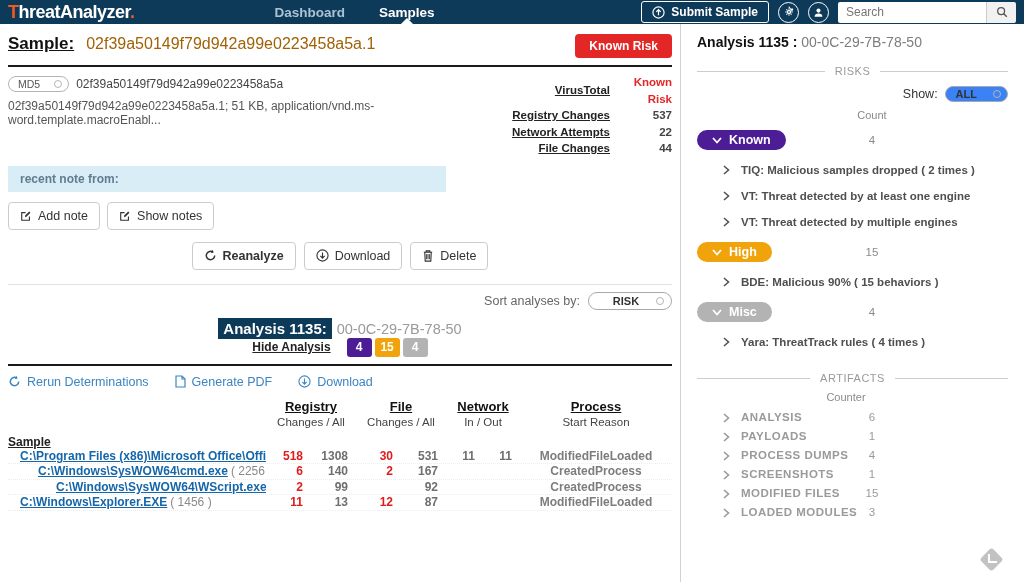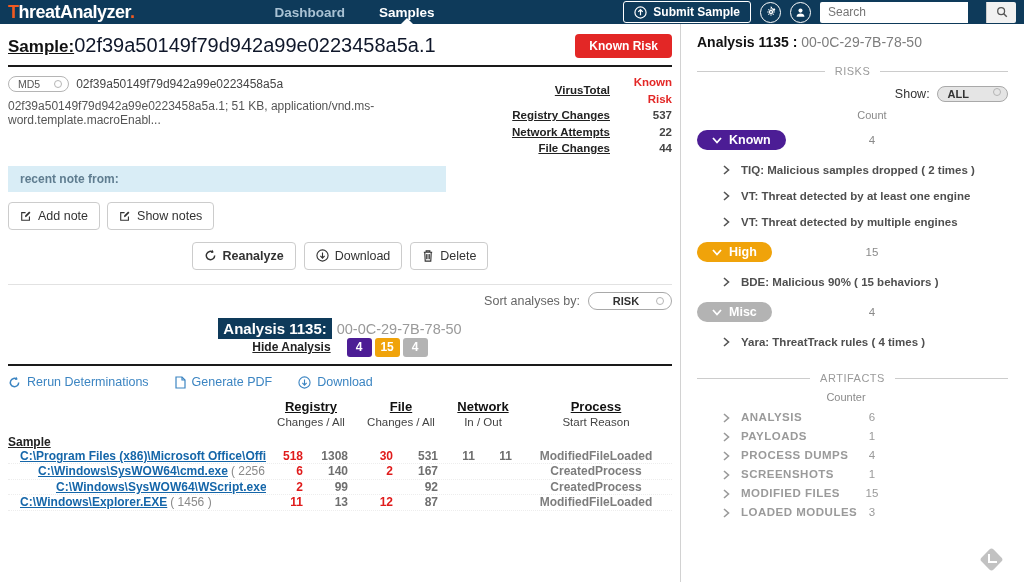--- a/index.html
+++ b/index.html
@@ -15,35 +15,35 @@
   .nav-items { display:flex; gap:34px; height:100%; align-items:center; }
   .nav-item { font-size:13.5px; font-weight:bold; color:#a9c2d4; cursor:pointer; position:relative; height:100%; display:flex; align-items:center; }
   .nav-item.active { color:#fff; }
   .nav-caret { position:absolute; bottom:0; left:50%; margin-left:-6px; width:0; height:0;
     border-left:6px solid transparent; border-right:6px solid transparent; border-bottom:6px solid #fff; }
   .nav-right { margin-left:auto; display:flex; align-items:center; gap:9px; }
   .submit-btn { border:1px solid #fff; border-radius:3px; background:transparent; color:#fff;
     font-size:12px; font-weight:bold; padding:3px 10px; display:flex; align-items:center; gap:6px; cursor:pointer; }
   .circle-icon { width:21px; height:21px; border:1px solid #fff; border-radius:50%;
     display:flex; align-items:center; justify-content:center; color:#fff; cursor:pointer; }
-  .searchbox { display:flex; height:21px; border-radius:2px; overflow:hidden;gap:18px; }
+  .searchbox { display:flex; height:21px; border-radius:2px; overflow:hidden; }
   .searchbox input { width:148px; border:none; outline:none; padding:0 8px; font-size:12px;
     font-family:"Liberation Sans", sans-serif; color:#333; }
   .searchbox .search-btn { width:30px; background:#f1f1f1; border:none; border-left:1px solid #ccc;
     display:flex; align-items:center; justify-content:center; cursor:pointer; }
 
   
   .main { display:flex; height:558px; }
   .left-panel { width:681px; border-right:1px solid #d2d2d2; padding:0 8px; }
   .sidebar { flex:1; padding:10px 16px; position:relative; }
 
   
   .sample-header { display:flex; align-items:flex-start; justify-content:space-between; margin-top:10px; }
   .sample-title-label { font-size:17px; font-weight:bold; color:#111; text-decoration:underline; }
-  .sample-title-value { font-size:20px; color:#0f172a; margin-left:0; }
+  .sample-title-value { font-size:16px; color:#a16207; margin-left:12px; }
   .known-risk-btn { background:#e32726; color:#fff; font-size:12px; font-weight:bold;
     border:none; border-radius:4px; padding:5px 14px; cursor:pointer; }
   hr.black { border:none; border-top:2px solid #1a1a1a; margin-top:7px; }
   hr.light { border:none; border-top:1px solid #e2e2e2; margin-top:14px; }
 
   .info-row { display:flex; justify-content:space-between; margin-top:9px; }
   .md5-row { display:flex; align-items:center; }
   .pill-select { border:1px solid #b5b5b5; border-radius:9px; padding:1px 6px 1px 9px; display:inline-flex;
     align-items:center; gap:14px; font-size:10.5px; color:#555; background:#fff; cursor:pointer; }
   .pill-circle { width:8px; height:8px; border:1px solid #b5b5b5; border-radius:50%; }
@@ -76,21 +76,21 @@
   .analysis-title { background:#0e3a5a; color:#fff; font-size:15px; font-weight:bold; padding:2px 5px; }
   .analysis-machine { font-size:14.5px; color:#9a9a9a; margin-left:5px; }
   .analysis-right { display:flex; align-items:center; }
   .hide-link { font-size:12px; font-weight:bold; color:#222; text-decoration:underline; cursor:pointer; }
   .badge-strip { display:flex; gap:3px; margin-left:16px; }
   .count-badge { width:25px; height:19px; border-radius:3px; color:#fff; font-size:12px; font-weight:bold;
     display:flex; align-items:center; justify-content:center; cursor:pointer; }
   .badge-red { background:#4c1d95; } .badge-orange { background:#f0a30a; } .badge-gray { background:#b3b3b3; }
 
   .links-row { margin-top:9px; display:flex; gap:26px; align-items:center; }
-  .action-link { color:#3c85c2; font-size:12.5px; display:flex; align-items:flex-end; gap:6px; cursor:pointer; }
+  .action-link { color:#3c85c2; font-size:12.5px; display:flex; align-items:flex-start; gap:6px; cursor:pointer; }
 
   
   .ptable { margin-top:10px; }
   .ptable .hdr { display:flex; }
   .ptable .hdr .spacer { flex:1; }
   .ghead { text-align:center; }
   .ghead .t { font-size:13px; font-weight:bold; color:#111; text-decoration:underline; }
   .ghead .s { font-size:11.5px; color:#444; margin-top:2px; }
   .w-reg { width:90px; } .w-file { width:90px; } .w-net { width:74px; } .w-proc { width:152px; }
   .sample-label { font-size:12px; font-weight:bold; color:#222; text-decoration:underline; margin-top:7px; }
@@ -106,21 +106,21 @@
   
   .sb-title { font-size:14px; }
   .sb-title .b { font-weight:bold; color:#111; }
   .sb-title .m { color:#7d7d7d; }
   .divider { display:flex; align-items:center; gap:10px; margin-top:15px; color:#9a9a9a;
     font-size:11px; letter-spacing:0.5px; }
   .divider .line { flex:1; height:1px; background:#ccc; }
   .show-row { display:flex; justify-content:flex-end; align-items:center; gap:7px; margin-top:9px; }
   .show-label { font-size:12.5px; color:#333; }
   .show-pill { border:1px solid #a9a9a9; border-radius:9px; padding:1px 6px 1px 10px; display:flex;
-    align-items:flex-start; gap:24px; cursor:pointer; background:#e5e5e5; }
+    align-items:center; gap:16px; cursor:pointer; background:#3b82f6; }
   .show-pill .val { font-size:11px; font-weight:bold; color:#333; }
   .col-header { font-size:11px; color:#8a8a8a; margin-top:7px; margin-left:152px; width:46px; text-align:center; }
   .risk-group { position:relative; display:flex; align-items:center; margin-top:9px; }
   .risk-pill { border-radius:12px; padding:3px 15px; color:#fff; font-size:12.5px; font-weight:bold;
     display:inline-flex; align-items:center; gap:7px; cursor:pointer; }
   .risk-count { position:absolute; left:152px; width:46px; text-align:center; font-size:11.5px; color:#8a8a8a; }
   .risk-item { display:flex; align-items:center; gap:11px; margin:14px 0 14px 26px; cursor:pointer; }
   .risk-item .txt { font-size:11.5px; font-weight:bold; color:#4f4f4f; }
   .artifact-row { position:relative; display:flex; align-items:flex-end; gap:11px; margin:5px 0 5px 26px;
     height:14px; cursor:pointer; }

